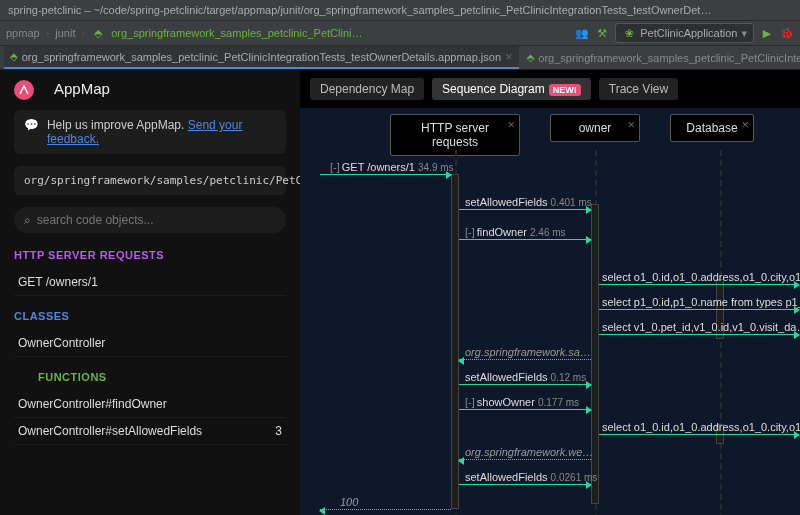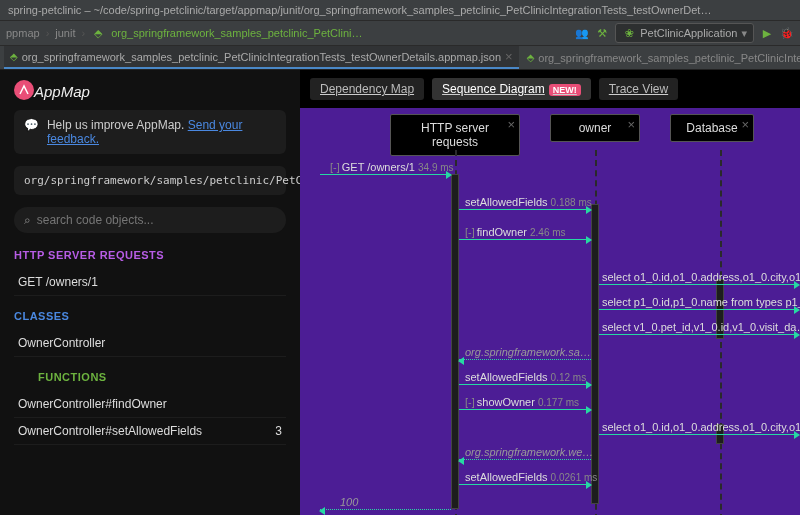--- a/index.html
+++ b/index.html
@@ -14,34 +14,34 @@
   .icn { width: 14px; height: 14px; display: inline-flex; align-items: center; justify-content: center; }
   .play { color: #6db33f; }
   .bug  { color: #6db33f; }
   .tabs { background: #3c3f41; display: flex; align-items: center; padding: 0 4px; height: 24px; border-bottom: 1px solid #222; font-size: 11px; gap: 2px; }
   .tab { display: flex; align-items: center; gap: 4px; padding: 3px 6px; color: #888; cursor: pointer; }
   .tab.active { color: #aaa; border-bottom: 2px solid #4a88c7; background: #313335; }
   .tab .close { color: #666; font-size: 13px; }
   .tab .ico { color: #6db33f; font-size: 10px; }
   .main { display: flex; height: calc(515px - 70px); }
   .sidebar { width: 300px; background: #111; padding: 10px 14px; overflow: hidden; }
-  .brand { display: flex; align-items: flex-end; gap: 0; margin-bottom: 10px; font-style: italic; }
+  .brand { display: flex; align-items: flex-start; gap: 20px; margin-bottom: 10px; }
   .brand-logo { width: 20px; height: 20px; border-radius: 50%; background: #e94e77; display: flex; align-items: center; justify-content: center; }
   .brand-name { font-size: 15px; color: #eee; font-weight: 500; }
   .help-box { background: #1d1d1d; border-radius: 6px; padding: 8px 10px; font-size: 12px; color: #ccc; margin-bottom: 12px; display:flex; gap:8px; }
   .help-box a { color: #4a88e0; text-decoration: underline; cursor: pointer; }
   .code-link { background: #1d1d1d; border-radius: 6px; padding: 8px 10px; font-family: ui-monospace, Menlo, monospace; font-size: 11px; color: #ccc; margin-bottom: 12px; display:flex; justify-content:space-between; align-items:flex-start; }
   .search { background: #1d1d1d; border-radius: 16px; padding: 6px 10px; display: flex; align-items: center; gap: 6px; margin-bottom: 16px; color:#888; }
   .search input { background: transparent; border: none; color: #ccc; font-size: 12px; width: 100%; outline: none; }
   .sb-heading { font-size: 11px; font-weight: 700; letter-spacing: .5px; margin: 14px 0 8px; }
   .sb-h-req { color: #b85de6; }
   .sb-h-cls { color: #4a88e0; }
   .sb-h-fn  { color: #6db33f; padding-left: 24px; }
   .sb-item { padding: 6px 4px; font-size: 12px; color: #ddd; border-bottom: 1px solid #1d1d1d; display:flex; justify-content:space-between; }
-  .content { flex: 1; background: #4c1d95; position: relative; overflow: hidden; text-decoration: underline; }
+  .content { flex: 1; background: #0f172a; position: relative; overflow: hidden; }
   .vtabs { display: flex; gap: 8px; padding: 8px 10px; background: #000; font-size: 12px; }
   .vtab { background: #222; padding: 4px 10px; border-radius: 3px; color: #bbb; cursor:pointer; }
   .vtab.active { background: #333; color: #fff; }
   .badge { background: #e94e77; border-radius: 3px; font-size: 9px; font-weight: 700; padding: 1px 4px; color: #fff; margin-left: 4px; }
   .diagram { position: relative; margin-top: 6px; height: 420px; }
   .lane-head { position: absolute; top: 0; border: 1px solid #555; background: #000; color: #ddd; font-size: 12px; padding: 6px 10px; border-radius: 2px; text-align:center; }
   .lane-head .x { position:absolute; top:2px; right:4px; color:#666; font-size:13px; }
   .lifeline { position: absolute; top: 36px; width: 0; border-left: 2px dashed #2a2a2a; height: 380px; }
   .acti { position:absolute; width:8px; background:#1d1d1d; border:1px solid #444; }
   .arrow { position: absolute; height: 1px; background: #26d9a3; }
@@ -159,21 +159,21 @@
 
       <div class="acti" style="left:151px;top:60px;height:335px"></div>
       <div class="acti" style="left:291px;top:90px;height:300px"></div>
       <div class="acti" style="left:416px;top:165px;height:60px"></div>
       <div class="acti" style="left:416px;top:310px;height:20px"></div>
 
       <div class="arrow" style="left:20px;top:60px;width:131px"></div>
       <div class="lbl" style="left:30px;top:47px"><span class="tog">[-]</span><span>GET /owners/1</span> <span class="ms">34.9 ms</span></div>
 
       <div class="arrow" style="left:159px;top:95px;width:132px"></div>
-      <div class="lbl" style="left:165px;top:82px"><span>setAllowedFields</span> <span class="ms">0.188 ms</span></div>
+      <div class="lbl" style="left:165px;top:82px"><span>setAllowedFields</span> <span class="ms">0.401 ms</span></div>
 
       <div class="arrow" style="left:159px;top:125px;width:132px"></div>
       <div class="lbl" style="left:165px;top:112px"><span class="tog">[-]</span><span>findOwner</span> <span class="ms">2.46 ms</span></div>
 
       <div class="arrow" style="left:299px;top:170px;width:200px"></div>
       <div class="lbl" style="left:302px;top:157px">select o1_0.id,o1_0.address,o1_0.city,o1…</div>
 
       <div class="arrow" style="left:299px;top:195px;width:200px"></div>
       <div class="lbl" style="left:302px;top:182px">select p1_0.id,p1_0.name from types p1_…</div>
 

